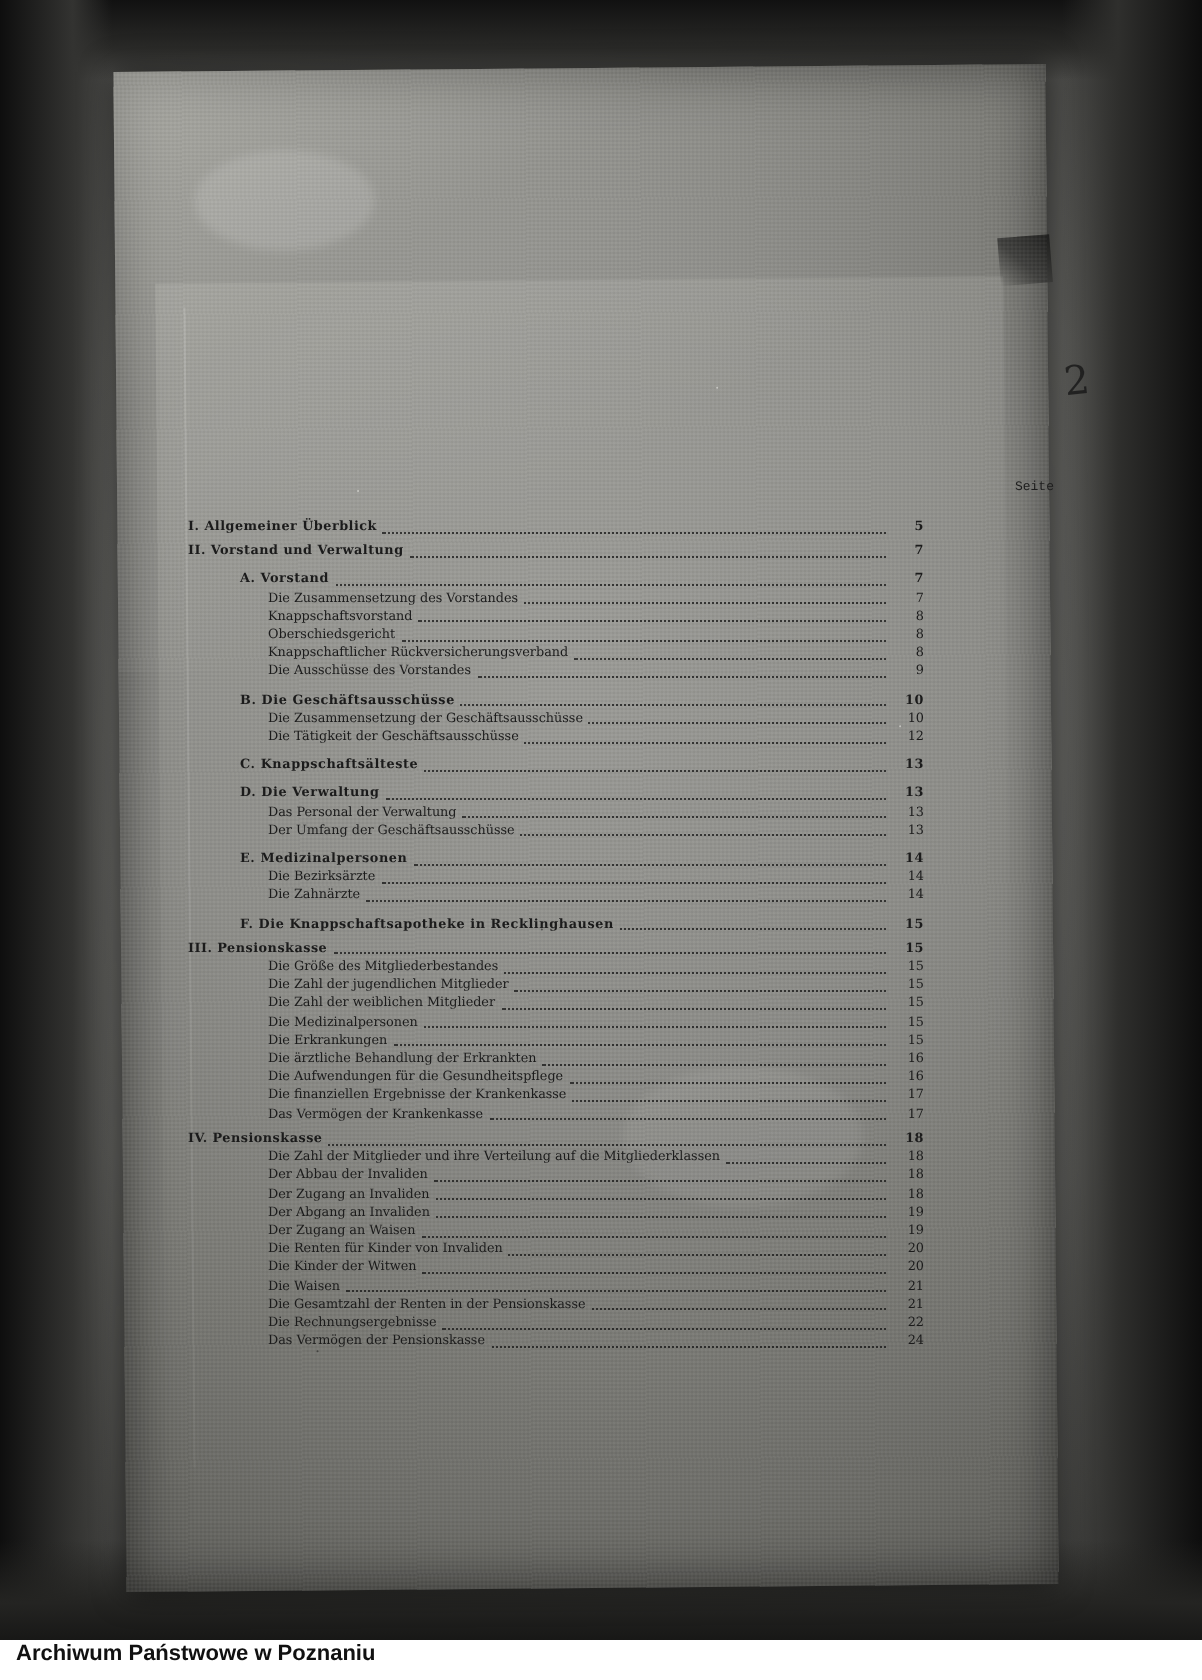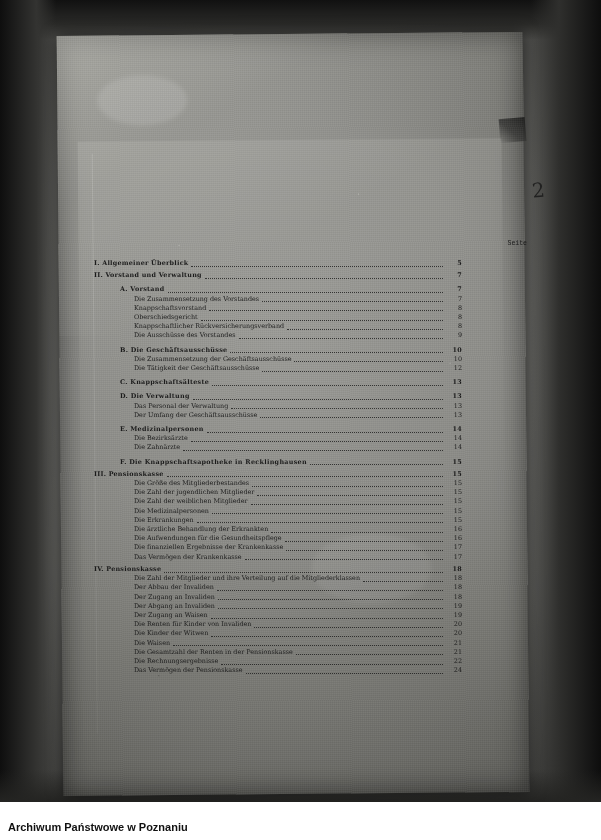--- a/index.html
+++ b/index.html
@@ -92,21 +92,21 @@
 
   .chapter{font-weight:bold;letter-spacing:.25px;margin-top:3px;}
   .chapter .lbl{padding-left:0;}
   .section{font-weight:bold;margin-top:5px;letter-spacing:.3px;}
   .section .lbl{padding-left:26px;}
   .item .lbl{padding-left:40px;}
   .item{margin-top:0px;}
 
   
   .wmbar{
-    position:absolute;left:0;bottom:0;width:601px;height:38px;background:#ffffff;
+    position:absolute;left:0;bottom:0;width:601px;height:20px;background:#ffffff;
   }
   .wmtext{
     position:absolute;left:8px;bottom:7px;font-family:"Liberation Sans",sans-serif;
     font-size:11px;font-weight:bold;color:#111;
   }
   
   .spk{position:absolute;background:rgba(245,245,240,.55);width:1px;height:1px;border-radius:50%;}
   .spkd{position:absolute;background:rgba(10,10,10,.5);width:1px;height:1px;border-radius:50%;}
   .blot{position:absolute;border-radius:50%;background:rgba(255,255,255,.12);filter:blur(2px);}
 </style>

